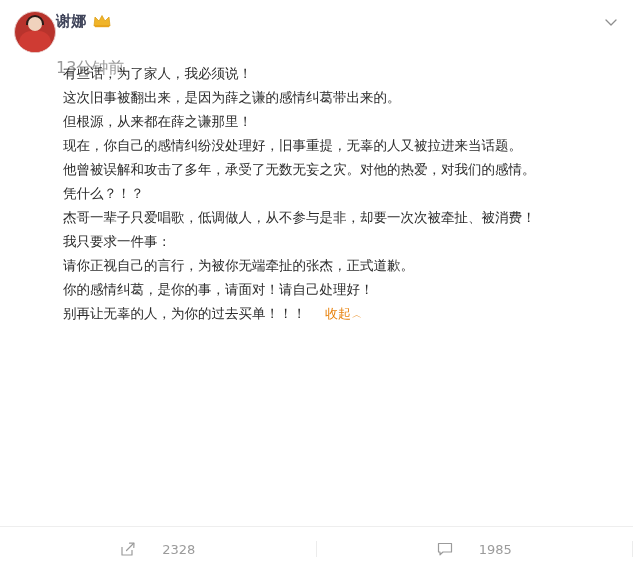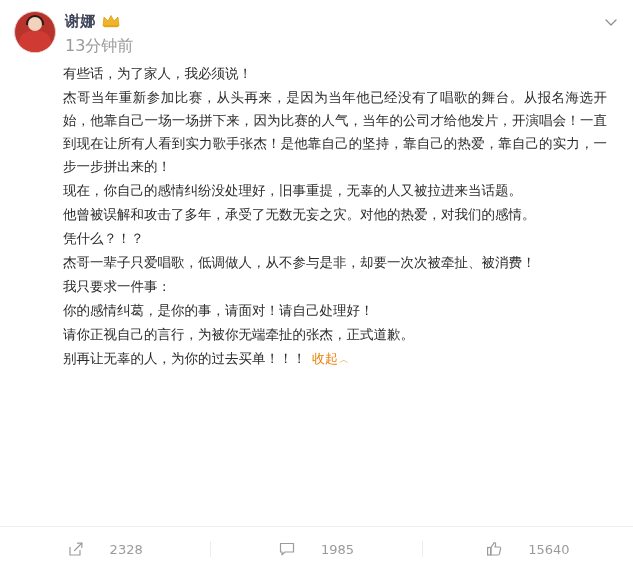--- a/index.html
+++ b/index.html
@@ -59,24 +59,25 @@
   .avatar .hair {
     position: absolute;
     left: 11px;
     top: 3px;
     width: 18px;
     height: 10px;
     border-radius: 9px 9px 0 0;
     background: #2a1a17;
   }
   .head-text {
-    margin-left: 9px;
+    margin-left: 0;
     display: flex;
     flex-direction: column;
     justify-content: flex-start;
+    gap: 22px;
   }
   .name-row {
     display: flex;
     align-items: center;
     height: 22px;
   }
   .username {
     font-size: 15px;
     color: #3e4359;
     font-weight: bold;
@@ -112,21 +113,21 @@
     line-height: 23px;
     color: #2b2b2b;
     text-align: justify;
   }
   .content p {
     margin: 0 0 1px 0;
   }
   .collapse-link {
     color: #e8820c;
     cursor: pointer;
-    margin-left: 6px;
+    margin-left: 19px;
     font-size: 13px;
     white-space: nowrap;
   }
   .collapse-link .caret {
     font-size: 10px;
     margin-left: 1px;
   }
   
   .footer {
     position: absolute;
@@ -186,28 +187,29 @@
     </div>
     <div class="collapse-arrow">
       <svg width="16" height="16" viewBox="0 0 16 16">
         <path d="M3 6 L8 11 L13 6" fill="none" stroke="#8e8e8e" stroke-width="1.3" stroke-linecap="round" stroke-linejoin="round"></path>
       </svg>
     </div>
   </div>
 
   <div class="content">
     <p>有些话，为了家人，我必须说！</p>
-    <p>杰哥当年重新参加比赛，从头再来，是因为当年他已经没有了唱歌的舞台。从报名海选开始，他靠自己一场一场拼下来，因为比赛的人气，当年的公司才给他发片，开演唱会！一直到现在让所有人看到实力歌手张杰！是他靠自己的坚持，靠自己的热爱，靠自己的实力，一步一步拼出来的！</p>
+    <p>这次旧事被翻出来，是因为薛之谦的感情纠葛带出来的。</p>
+    <p>但根源，从来都在薛之谦那里！</p>
     <p>现在，你自己的感情纠纷没处理好，旧事重提，无辜的人又被拉进来当话题。</p>
     <p>他曾被误解和攻击了多年，承受了无数无妄之灾。对他的热爱，对我们的感情。</p>
     <p>凭什么？！？</p>
     <p>杰哥一辈子只爱唱歌，低调做人，从不参与是非，却要一次次被牵扯、被消费！</p>
     <p>我只要求一件事：</p>
+    <p>请你正视自己的言行，为被你无端牵扯的张杰，正式道歉。</p>
     <p>你的感情纠葛，是你的事，请面对！请自己处理好！</p>
-    <p>请你正视自己的言行，为被你无端牵扯的张杰，正式道歉。</p>
     <p>
       <span>别再让无辜的人，为你的过去买单！！！</span><span class="collapse-link"><span>收起</span><span class="caret">︿</span></span>
     </p>
   </div>
 
   <div class="footer">
     <div class="foot-item">
       <span class="ic">
         <svg width="16" height="16" viewBox="0 0 16 16">
           <path d="M2 6 L2 14 L12 14 L12 9" fill="none" stroke="#9b9b9b" stroke-width="1.2" stroke-linejoin="round"></path>
@@ -220,24 +222,15 @@
     <div class="divider-v"></div>
     <div class="foot-item">
       <span class="ic">
         <svg width="16" height="16" viewBox="0 0 16 16">
           <path d="M1.5 2.5 L14.5 2.5 L14.5 11 L6 11 L3 13.8 L3 11 L1.5 11 Z" fill="none" stroke="#9b9b9b" stroke-width="1.2" stroke-linejoin="round"></path>
         </svg>
       </span>
       <span>1985</span>
     </div>
     <div class="divider-v"></div>
-    <div class="foot-item">
-      <span class="ic">
-        <svg width="16" height="16" viewBox="0 0 16 16">
-          <path d="M5 14 L5 6.5 L8.2 1.6 C9.3 1.6 9.8 2.4 9.6 3.4 L9 6 L13.3 6 C14.2 6 14.8 6.8 14.6 7.6 L13.5 12.7 C13.3 13.5 12.8 14 12 14 Z" fill="none" stroke="#9b9b9b" stroke-width="1.2" stroke-linejoin="round"></path>
-          <rect x="1.6" y="6.5" width="3" height="7.5" fill="none" stroke="#9b9b9b" stroke-width="1.2"></rect>
-        </svg>
-      </span>
-      <span>15640</span>
-    </div>
   </div>
 
 </div>
 
 </body></html>

